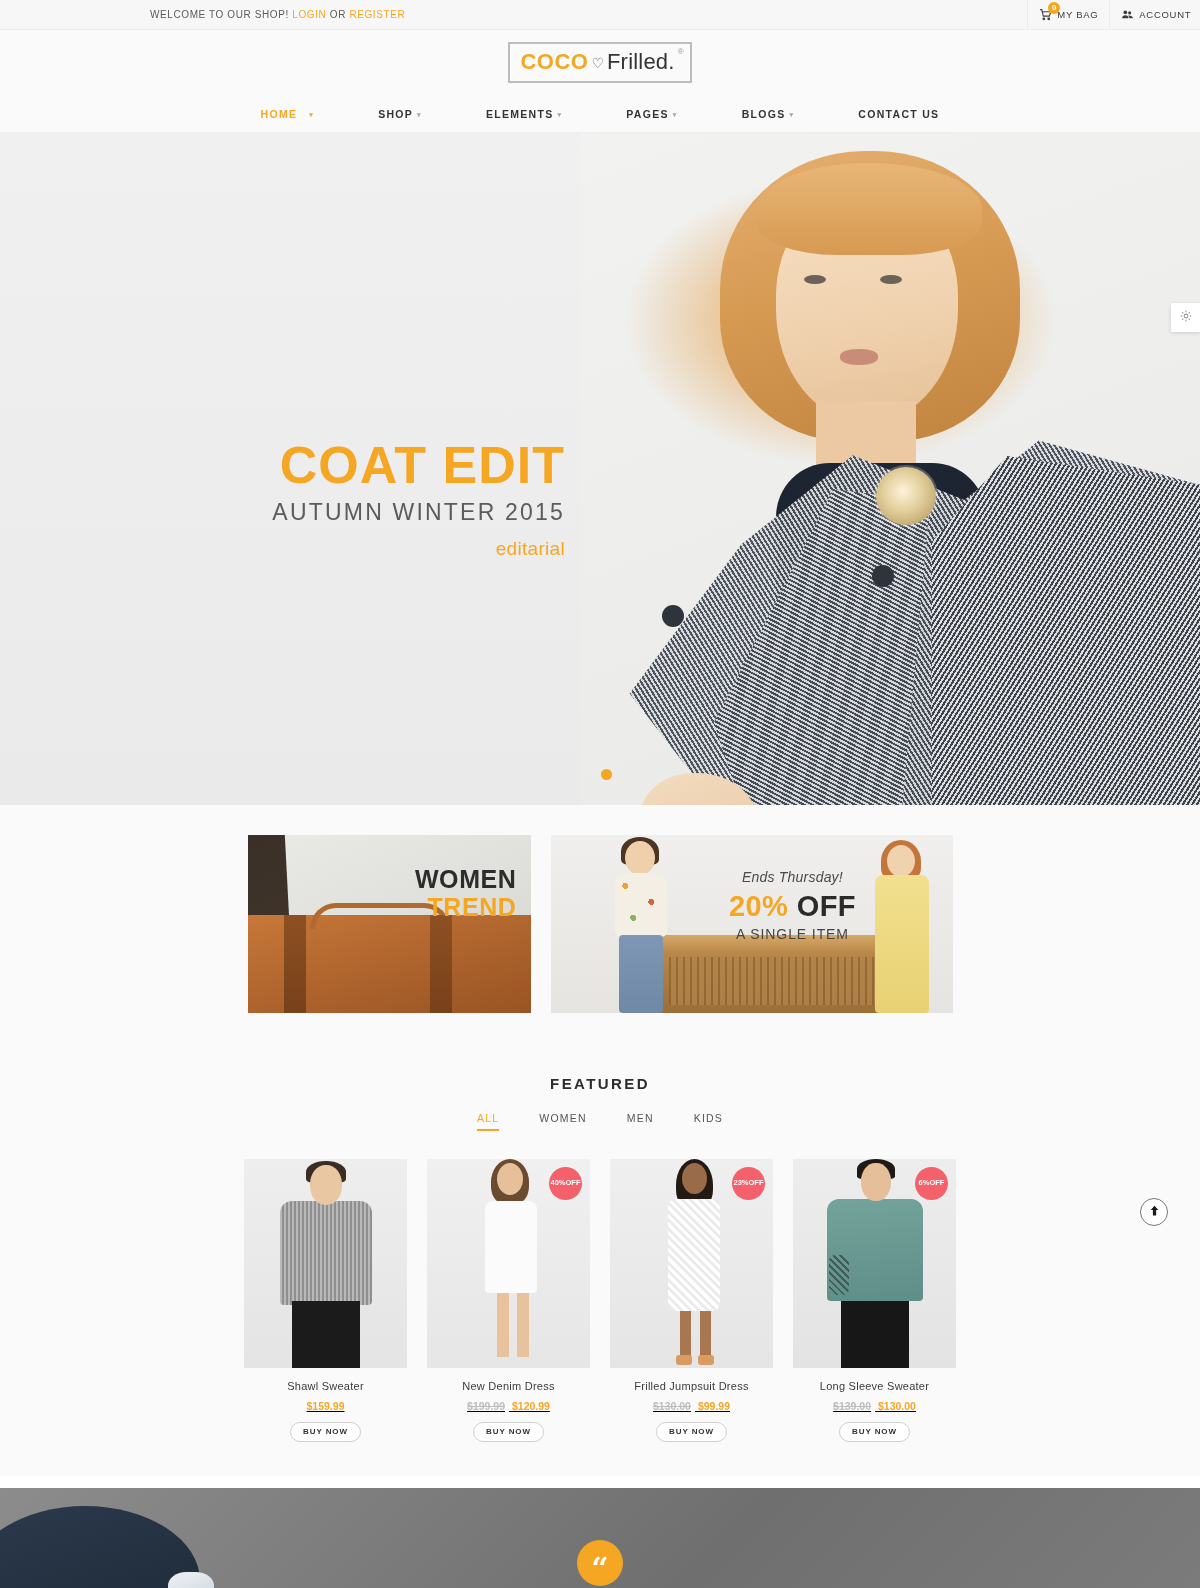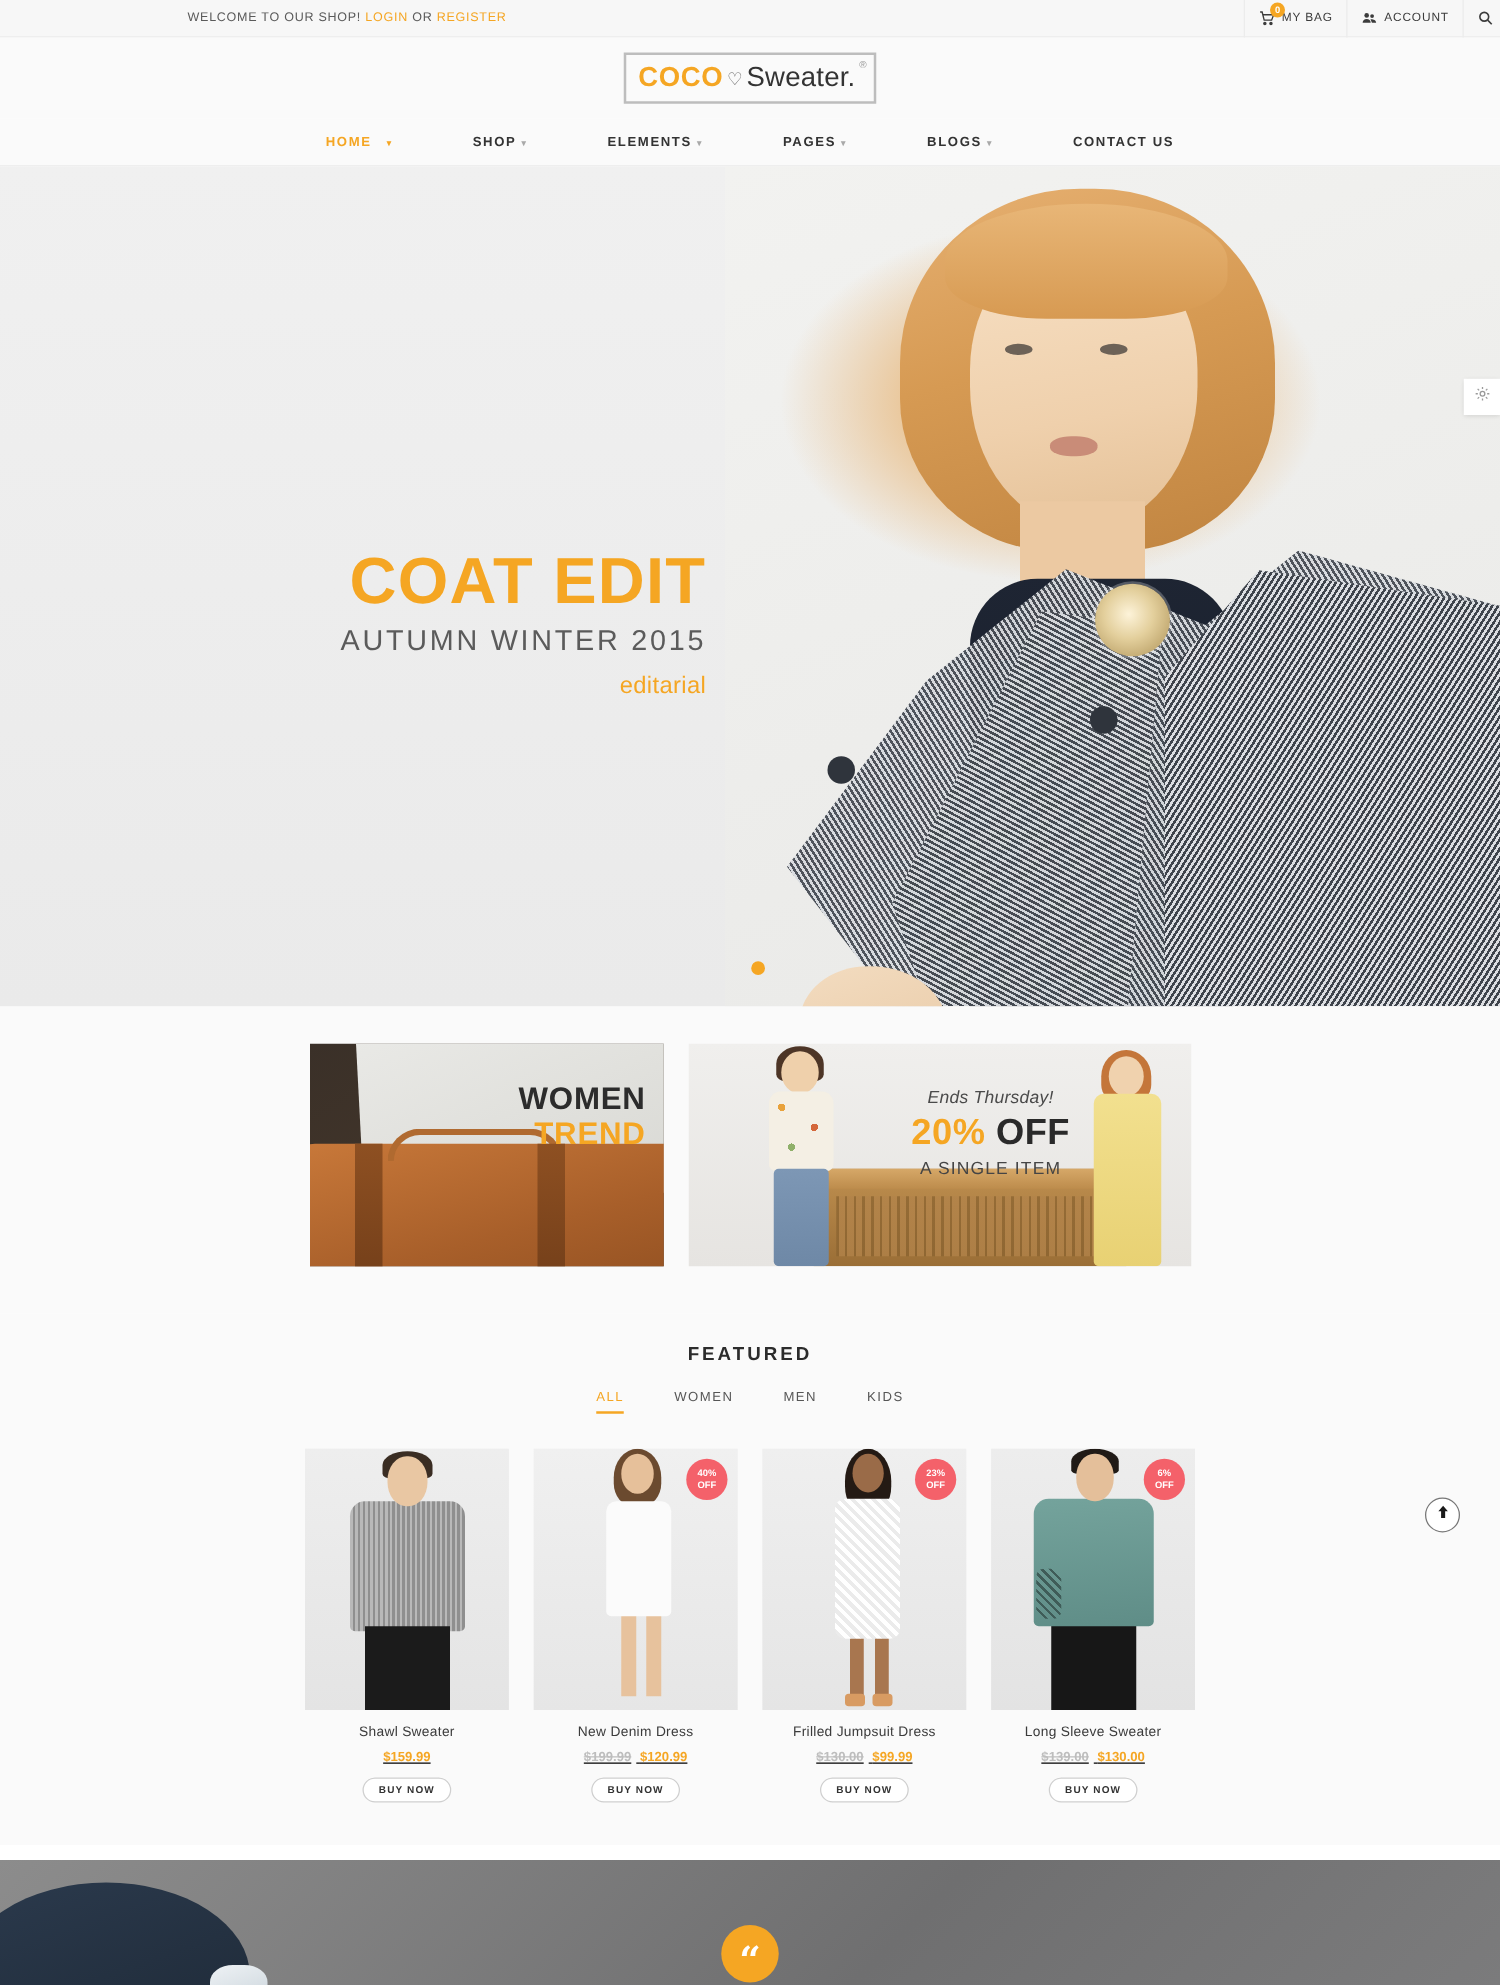--- a/index.html
+++ b/index.html
@@ -14,21 +14,21 @@
   }
 
   
   .topbar {
     height: 30px;
     background: #f7f7f7;
     border-bottom: 1px solid #ececec;
     display: flex;
     align-items: center;
     justify-content: space-between;
-    padding: 0 94px 0 150px;
+    padding: 0 62px 0 150px;
   }
   .welcome {
     font-size: 10px;
     letter-spacing: 0.6px;
     color: #5a5a5a;
     white-space: nowrap;
   }
   .welcome .lnk { color: #f5a623; }
   .welcome .or { color: #5a5a5a; }
   .topbar-right {
@@ -308,21 +308,21 @@
   .card-img {
     width: 163px; height: 209px; position: relative; overflow: hidden;
     background: linear-gradient(180deg,#ececec 0%,#e3e3e3 100%);
     cursor: pointer;
   }
   .badge {
     position: absolute; right: 8px; top: 8px;
     width: 33px; height: 33px; border-radius: 50%;
     background: #f4616a; color: #fff;
     font-size: 7.5px; font-weight: bold; line-height: 1.18;
-    display: flex; flex-direction: column; align-items: center; justify-content: center;
+    display: flex; flex-direction: row; align-items: center; justify-content: center;
     z-index: 3;
   }
   .card-name {
     margin-top: 12px; font-size: 11px; color: #3b3b3b; letter-spacing: 0.25px;
   }
   .card-price { margin-top: 8px; font-size: 10.5px; font-weight: bold; text-decoration: underline; }
   .old { color: #bdbdbd; text-decoration: line-through; font-weight: bold; margin-right: 4px; }
   .new { color: #f5a623; }
   .buy {
     margin-top: 10px; display: inline-block;
@@ -445,21 +445,21 @@
       </span>
       <span>SEARCH</span>
     </div>
   </div>
 </div>
 
 <div class="logo-wrap">
   <div class="logo-box">
     <span class="logo-coco">COCO</span>
     <span class="logo-heart">♡</span>
-    <span class="logo-fashion">Sweater.</span>
+    <span class="logo-fashion">Frilled.</span>
     <span class="logo-reg">®</span>
   </div>
 </div>
 
 <div class="mainnav">
   <div class="nav-item active">
     <span>HOME</span>
     <span class="chev">▾</span>
   </div>
   <div class="nav-item">

